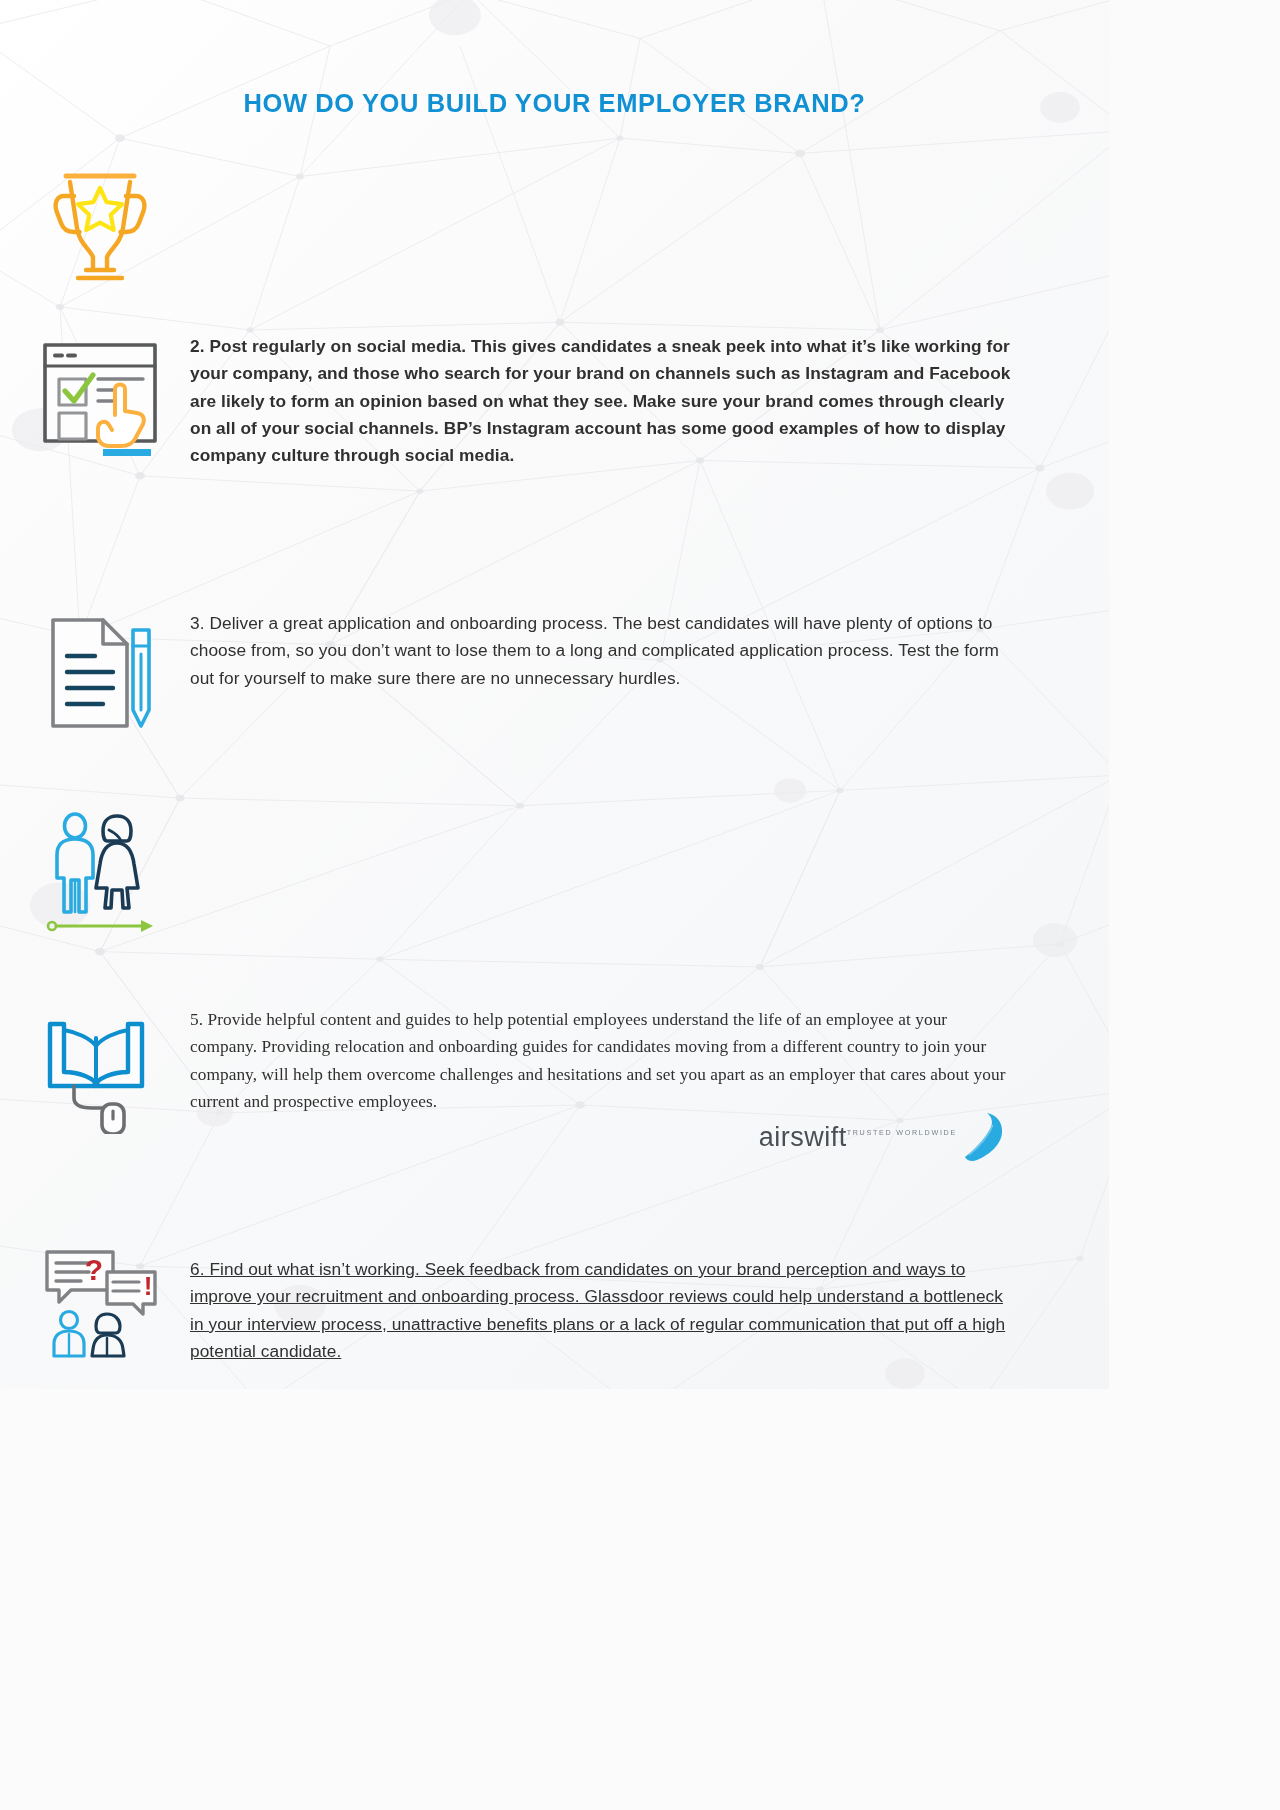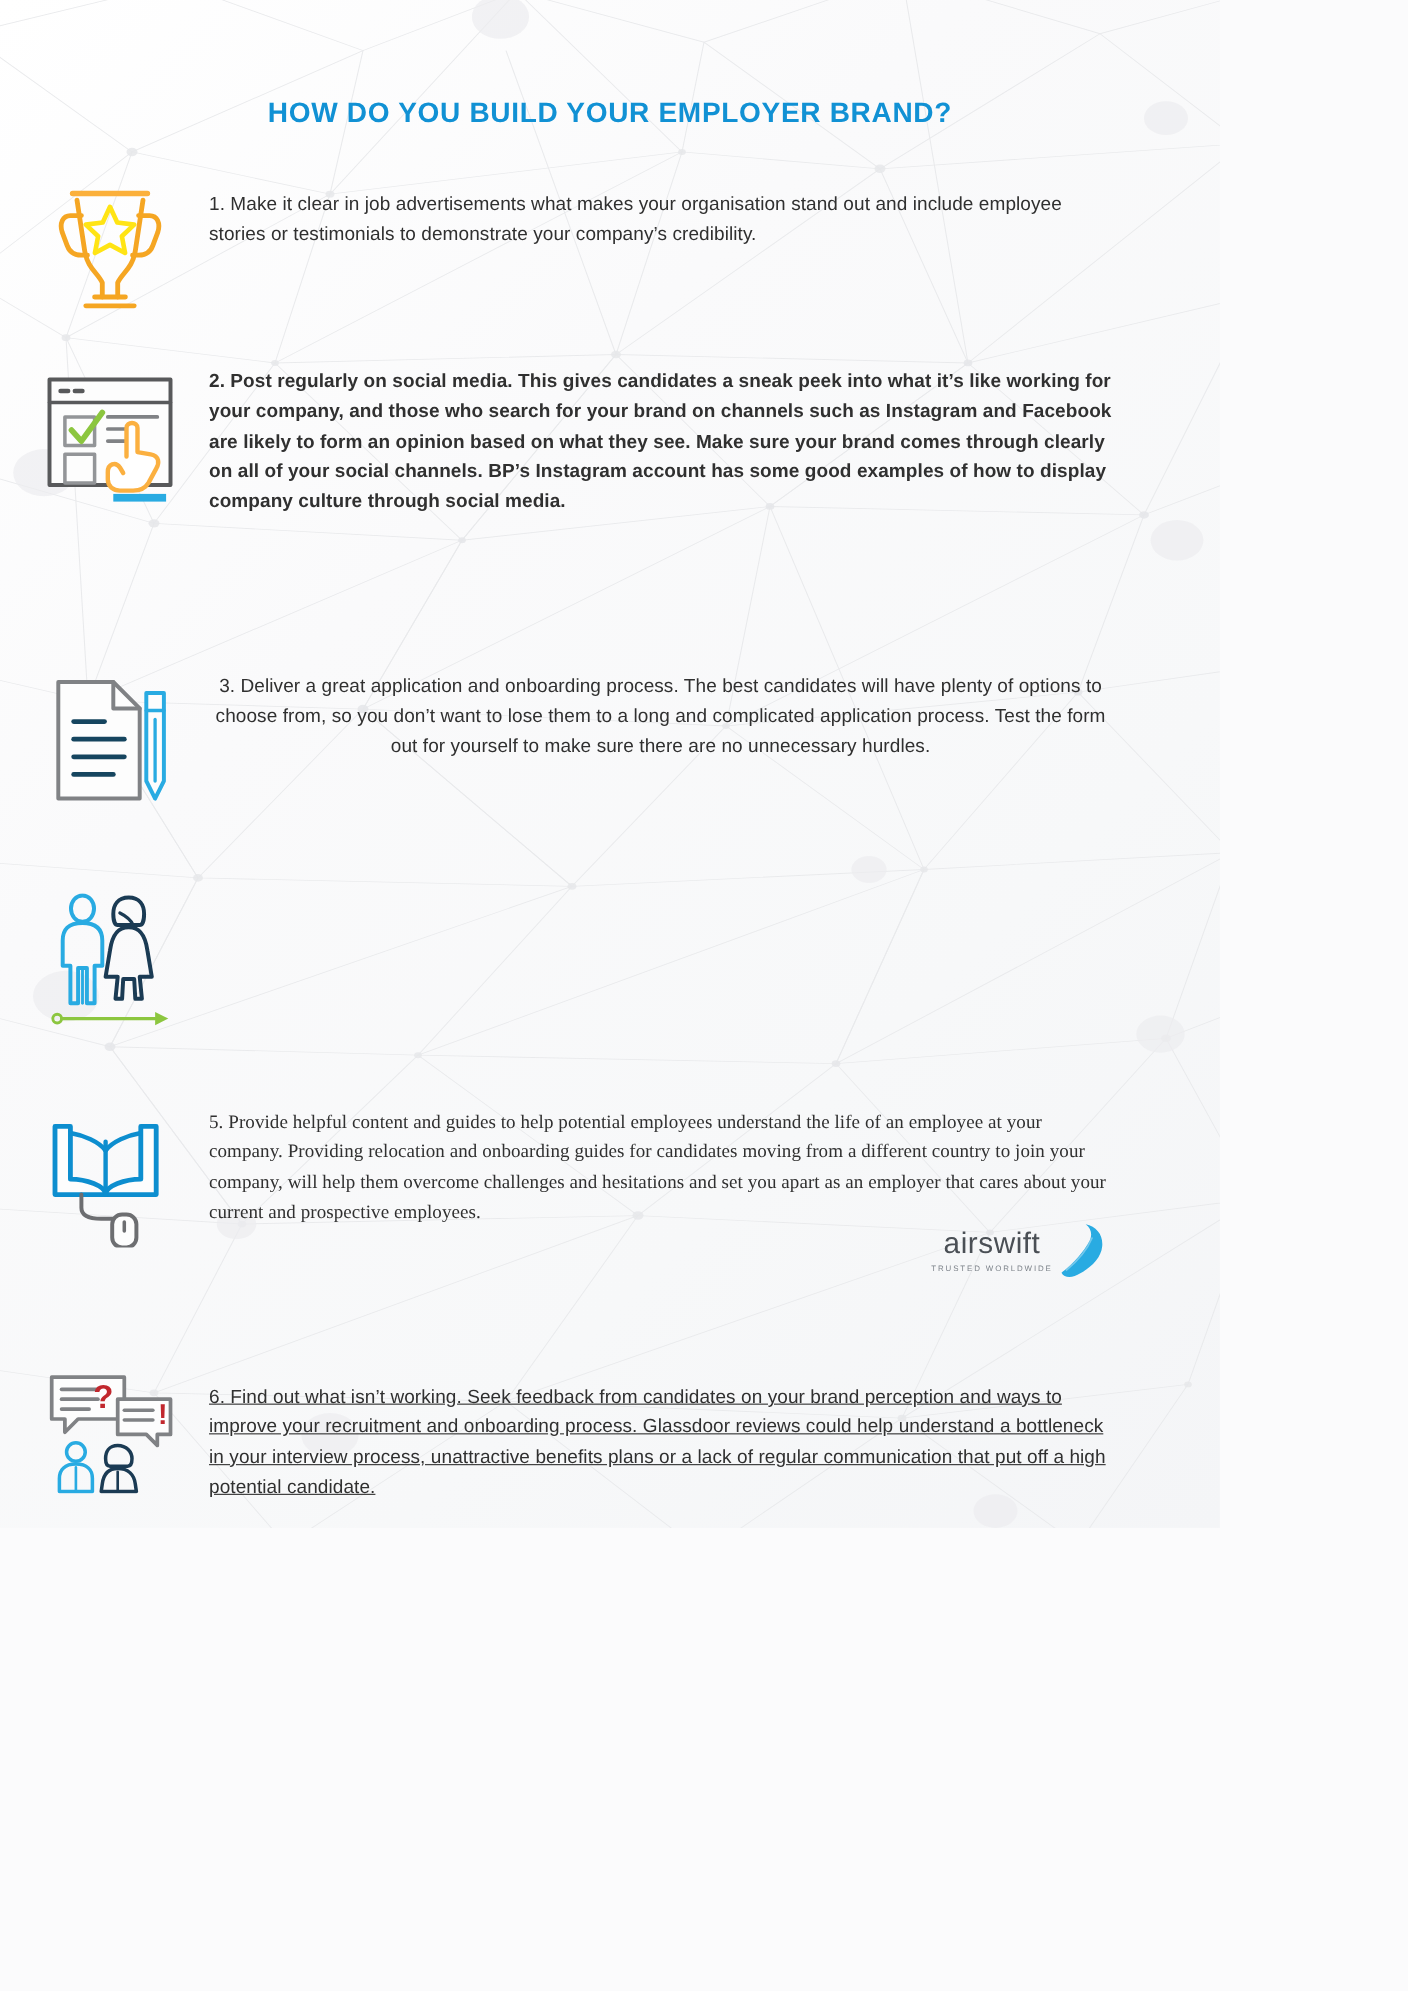--- a/index.html
+++ b/index.html
@@ -75,21 +75,21 @@
 
   
   .item-1 { height: 175px; }
   .item-1 .icon-cell { padding-top: 8px; }
   .item-1 .text-cell { padding-top: 14px; }
 
   .item-2 { height: 265px; }
   .item-2 .icon-cell { padding-top: 8px; }
   .item-2 .text-cell { padding-top: 0px; font-weight: bold; }
 
-  .item-3 { height: 210px; text-align: center; }
+  .item-3 { height: 210px; }
   .item-3 .icon-cell { padding-top: 16px; }
   .item-3 .text-cell { padding-top: 12px; }
 
   .item-4 { height: 190px; }
   .item-4 .icon-cell { padding-top: 4px; }
   .item-4 .text-cell { padding-top: 22px; }
 
   .item-5 { height: 240px; }
   .item-5 .icon-cell { padding-top: 18px; }
   .item-5 .text-cell { padding-top: 8px; font-family: Liberation Serif, serif; }
@@ -102,22 +102,22 @@
   .logo-wrap {
     position: absolute;
     right: 104px;
     bottom: 250px;
     display: flex;
     align-items: center;
     z-index: 3;
   }
   .logo-text {
     display: flex;
-    flex-direction: column;
-    align-items: center;
+    flex-direction: row;
+    align-items: flex-start;
     margin-right: 2px;
   }
   .logo-name {
     font-size: 27px;
     color: #4a4f55;
     letter-spacing: 0.5px;
     line-height: 1;
     font-weight: 400;
   }
   .logo-tag {
@@ -217,23 +217,20 @@
               <path d="M22 16 L29 62 C31.5 78 41 82 45 91 L45 104" stroke="#f5a623" stroke-width="4.4"></path>
               <path d="M82 16 L75 62 C72.5 78 63 82 59 91 L59 104" stroke="#f5a623" stroke-width="4.4"></path>
               <path d="M26 30 L16 30 C9 30 6 37 8.5 45 L13 57 C15.5 64 20 66 26 66 L31.5 66" stroke="#f5a623" stroke-width="4.4"></path>
               <path d="M78 30 L88 30 C95 30 98 37 95.5 45 L91 57 C88.5 64 84 66 78 66 L72.5 66" stroke="#f5a623" stroke-width="4.4"></path>
               <path d="M38 104 L66 104" stroke="#f5a623" stroke-width="4.4"></path>
               <path d="M30 112 L74 112" stroke="#f5a623" stroke-width="4.4"></path>
               <polygon points="52,22 58.6,36.2 74,38.2 62.8,48.8 65.7,64 52,56.6 38.3,64 41.2,48.8 30,38.2 45.4,36.2" stroke="#ffe414" stroke-width="4.2"></polygon>
             </g>
           </svg>
         </div>
-        <div class="text-cell">
-          <p>1. Make it clear in job advertisements what makes your organisation stand out and include employee stories or testimonials to demonstrate your company’s credibility.</p>
-        </div>
       </div>
 
       <div class="item item-2">
         <div class="icon-cell">
           <svg width="118" height="120" viewBox="0 0 118 120">
             <g fill="none" stroke-linecap="round" stroke-linejoin="round">
               <rect x="4" y="4" width="110" height="96" stroke="#58595b" stroke-width="3.6" fill="#fdfdfd"></rect>
               <line x1="4" y1="25" x2="114" y2="25" stroke="#58595b" stroke-width="3.2"></line>
               <line x1="14" y1="14.5" x2="21" y2="14.5" stroke="#58595b" stroke-width="4"></line>
               <line x1="27" y1="14.5" x2="34" y2="14.5" stroke="#58595b" stroke-width="4"></line>

